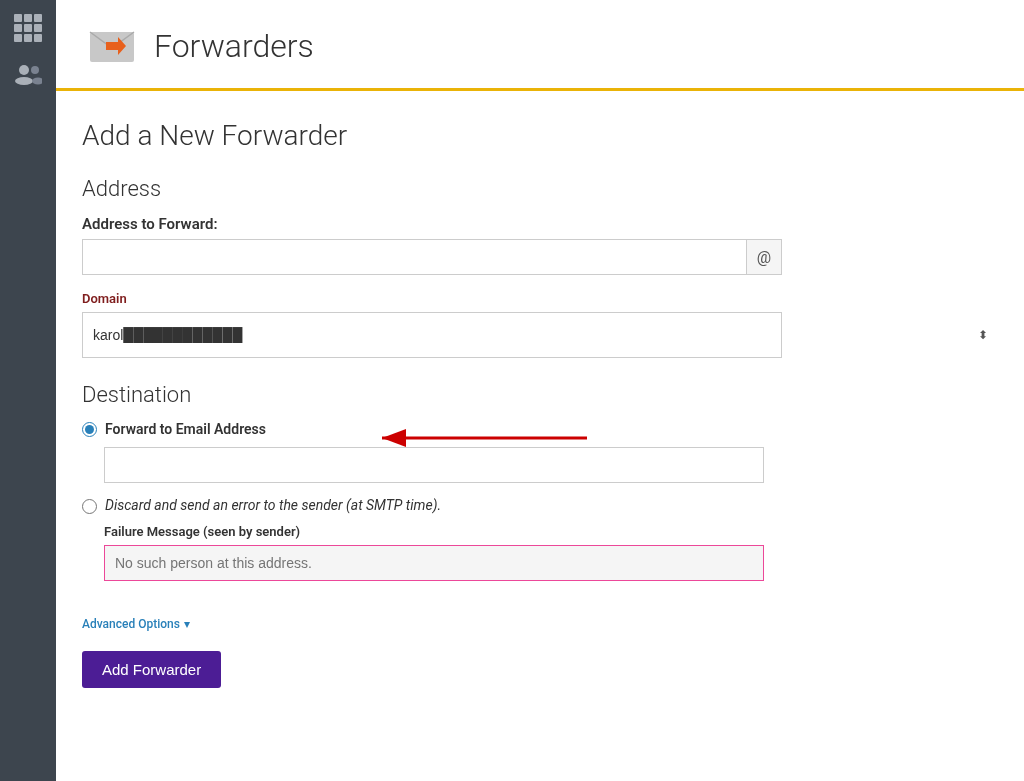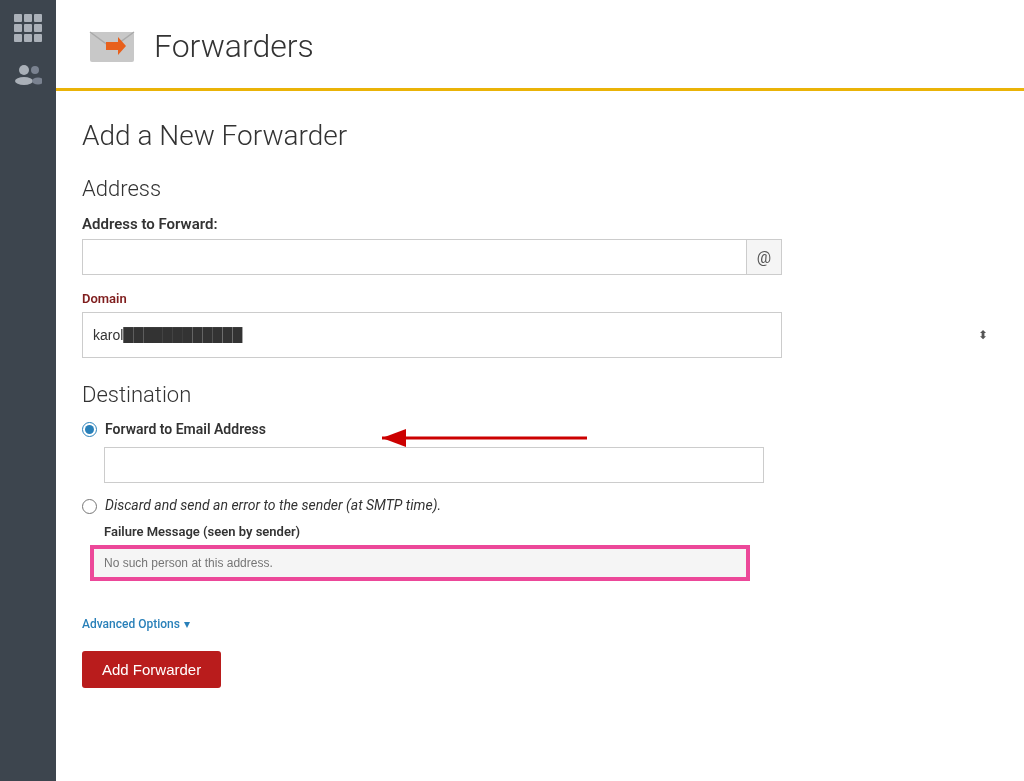--- a/index.html
+++ b/index.html
@@ -249,47 +249,47 @@
       font-weight: 600;
       color: #333;
       margin-bottom: 6px;
       margin-left: 22px;
     }
 
     .failure-message-input {
       width: 100%;
       max-width: 660px;
       height: 36px;
-      border: 4px solid #ec4899;
+      border: 1px solid #ec4899;
       padding: 0 10px;
-      font-size: 12px;
+      font-size: 14px;
       outline: none;
       background: #f5f5f5;
       color: #999;
-      margin-left: 8px;
+      margin-left: 22px;
       display: block;
     }
 
     
     .advanced-options-link {
       color: #2980b9;
       font-size: 12px;
       font-weight: 500;
       cursor: pointer;
       display: inline-flex;
       align-items: center;
       gap: 4px;
       margin-top: 16px;
       margin-bottom: 20px;
       text-decoration: none;
     }
 
     
     .add-forwarder-btn {
-      background: #b91c1c;
+      background: #4c1d95;
       color: #fff;
       border: none;
       padding: 10px 20px;
       font-size: 15px;
       font-weight: 500;
       cursor: pointer;
       border-radius: 3px;
     }
 
     .radio-row {

